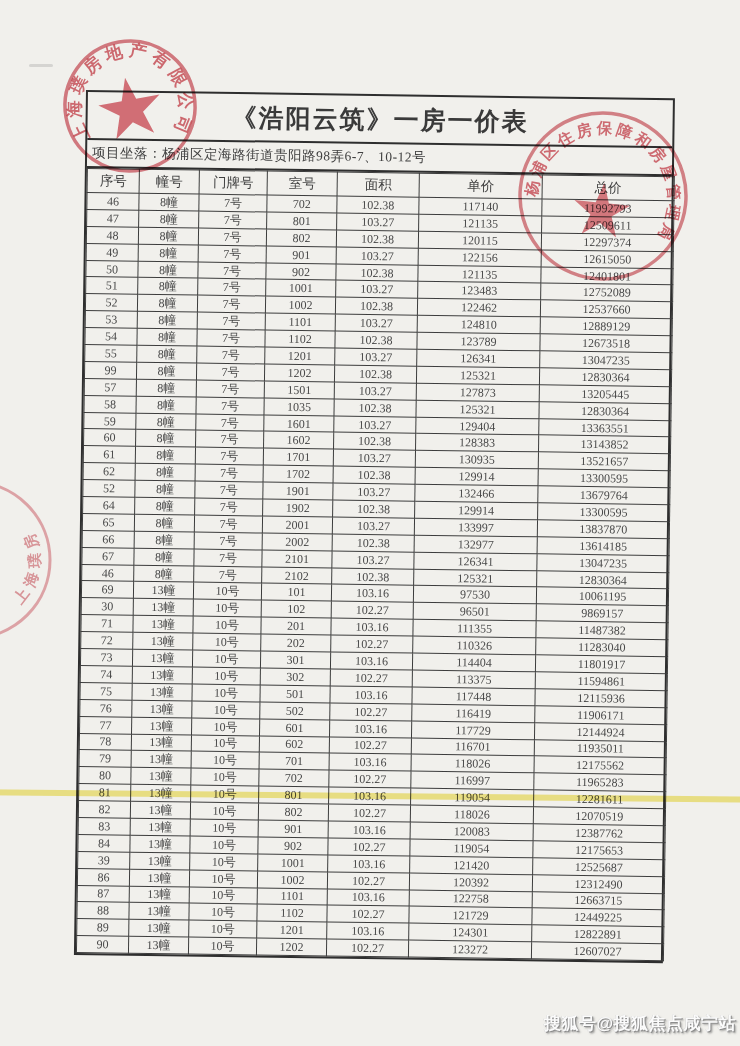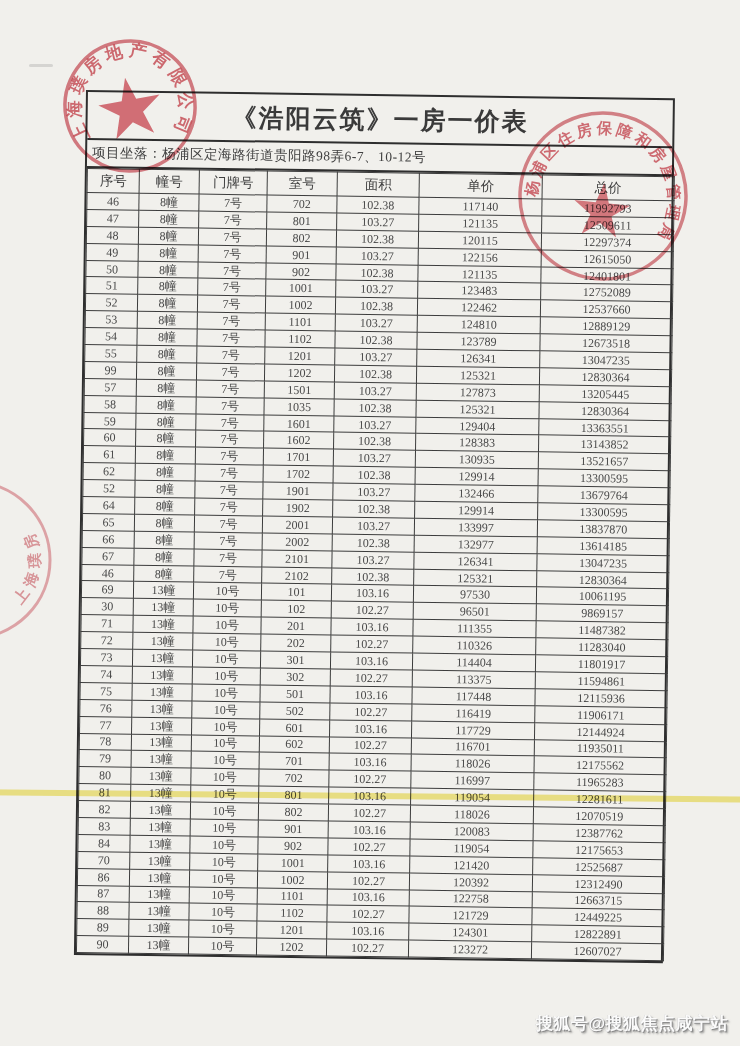--- a/index.html
+++ b/index.html
@@ -39,21 +39,21 @@
   .stamp{position:absolute;mix-blend-mode:multiply;pointer-events:none;}
   .stamp text{font-family:"Liberation Serif","DejaVu Serif",serif;font-weight:bold;}
   
   .highlight{
     position:absolute;left:-6px;top:793px;width:760px;height:6px;
     background:rgba(243,232,120,0.85);mix-blend-mode:multiply;
     transform:rotate(0.55deg);border-radius:3px;filter:blur(0.4px);
   }
   
   .watermark{
-    position:absolute;right:12px;top:1012px;
+    position:absolute;right:4px;top:1012px;
     font-size:17px;font-weight:bold;letter-spacing:0.5px;
     color:#fbfbfb;
     text-shadow:1px 1px 0 #8d8d8d,2px 2px 2px rgba(90,90,90,.55),-0.5px -0.5px 0 #d6d6d6;
     font-family:"Liberation Sans","DejaVu Sans",sans-serif;
   }
   .artifact{
     position:absolute;left:29px;top:64px;width:24px;height:3px;
     background:rgba(160,160,160,0.35);border-radius:2px;
   }
 </style>
@@ -437,21 +437,21 @@
           <tr>
             <td>84</td>
             <td>13幢</td>
             <td>10号</td>
             <td>902</td>
             <td>102.27</td>
             <td>119054</td>
             <td>12175653</td>
           </tr>
           <tr>
-            <td>70</td>
+            <td>39</td>
             <td>13幢</td>
             <td>10号</td>
             <td>1001</td>
             <td>103.16</td>
             <td>121420</td>
             <td>12525687</td>
           </tr>
           <tr>
             <td>86</td>
             <td>13幢</td>

